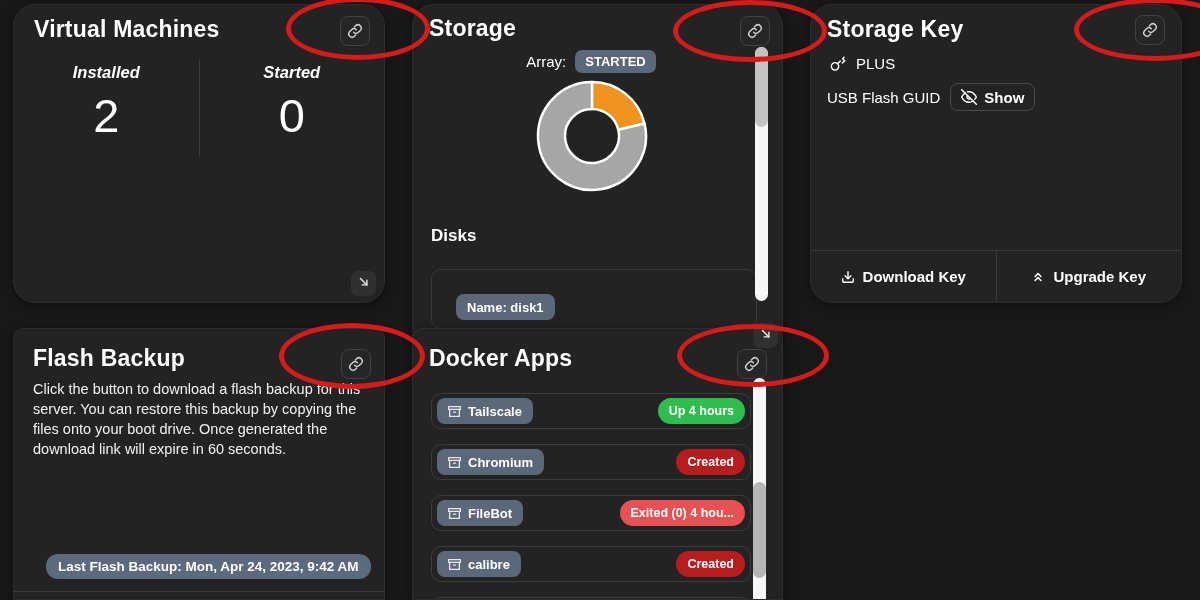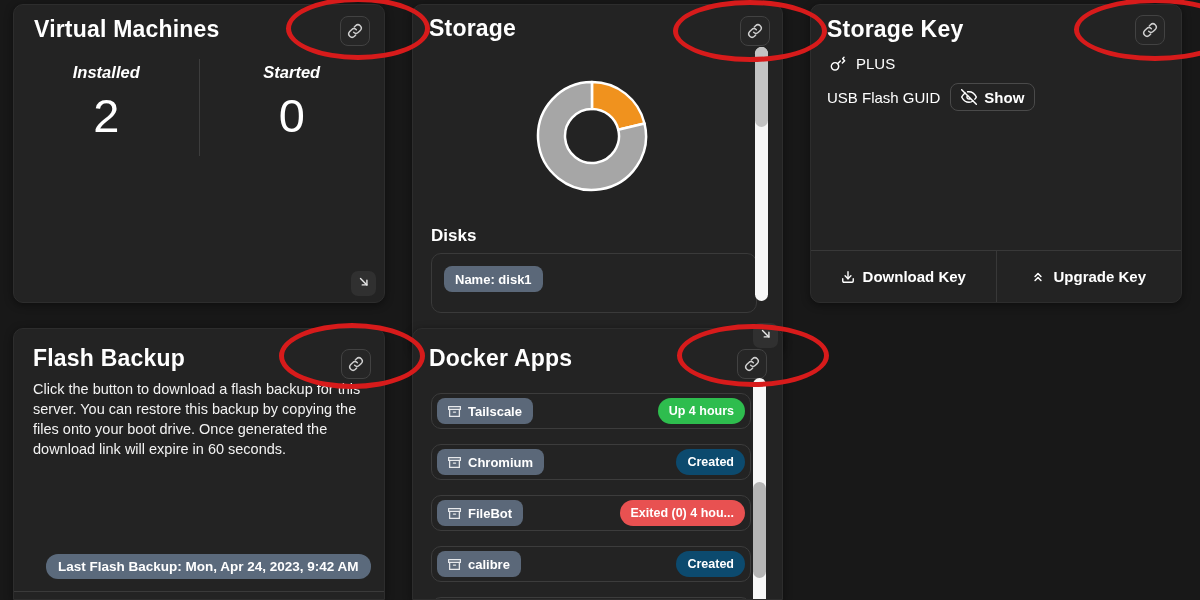--- a/index.html
+++ b/index.html
@@ -1,20 +1,20 @@
 <!DOCTYPE html>
 <html><head>
 <meta charset="utf-8">
 <style>
   * { margin:0; padding:0; box-sizing:border-box; }
   html,body { width:1200px; height:600px; background:#181818; overflow:hidden;
               font-family:"Liberation Sans", sans-serif; color:#fff; }
   .page { position:relative; width:1200px; height:600px; background:#181818; overflow:hidden; }
 
-  .card { position:absolute; background:#232323; border:1px solid #2d2d2d; border-radius:10px;
+  .card { position:absolute; background:#232323; border:1px solid #2d2d2d; border-radius:22px;
           box-shadow:0 2px 8px rgba(0,0,0,.45); overflow:hidden; }
   .card-title { font-size:23px; font-weight:bold; letter-spacing:.2px; }
 
   .link-btn { position:absolute; width:30px; height:30px; border:1px solid #424242; border-radius:8px;
               background:#262626; display:flex; align-items:center; justify-content:center; color:#cfcfcf; cursor:pointer; }
   .link-btn svg { width:15px; height:15px; }
 
   .resize-handle { position:absolute; width:25px; height:25px; background:#303030; border-radius:7px;
                    display:flex; align-items:center; justify-content:center; color:#e8e8e8; }
   .resize-handle svg { width:14px; height:14px; }
@@ -34,22 +34,22 @@
   .array-row { position:absolute; top:45px; left:0; width:356px; display:flex; justify-content:center;
                align-items:center; gap:9px; font-size:15px; }
   .badge { background:#5b6879; color:#fff; font-weight:bold; font-size:13px; border-radius:7px;
            padding:4px 10px; white-space:nowrap; }
   .donut-svg { position:absolute; left:120px; top:72px; }
   .legend-row { position:absolute; top:194px; left:0; width:356px; display:flex; justify-content:center;
                 gap:16px; align-items:center; font-size:13.5px; color:#efefef; }
   .legend-item { display:flex; align-items:center; gap:8px; }
   .legend-swatch { width:40px; height:14px; border:2px solid #fff; background:#888; }
   .disks-heading { position:absolute; left:18px; top:221px; font-size:17px; font-weight:bold; }
-  .disk-panel { position:absolute; left:18px; top:248px; width:326px; height:60px;
-                border:1px solid #3a3a3a; border-radius:10px; padding:12px; }
+  .disk-panel { position:absolute; left:18px; top:264px; width:326px; height:60px;
+                border:1px solid #3a3a3a; border-radius:10px; padding:24px; }
   .pill-slate { display:inline-flex; align-items:center; gap:7px; background:#5b6879; color:#fff;
                 font-weight:bold; font-size:13px; border-radius:8px; padding:0 11px; height:26px; white-space:nowrap; }
 
   .vscrollbar { position:absolute; background:#f7f7f7; border-radius:7px; width:13px; }
   .vscroll-thumb { position:absolute; left:0; width:13px; background:#c3c3c3; border-radius:7px; }
   #storage-scrollbar { right:14px; top:42px; height:254px; }
   #docker-scrollbar  { right:16px; top:49px; height:224px; border-radius:7px 7px 0 0; }
 
   
   #card-license { left:810px; top:4px; width:372px; height:299px; }
@@ -79,21 +79,21 @@
   #card-docker { left:412px; top:328px; width:371px; height:272px; border-radius:10px 10px 0 0; }
   #card-docker .card-title { position:absolute; left:16px; top:16px; }
   .docker-list { position:absolute; left:18px; top:64px; width:320px; display:flex; flex-direction:column; gap:15px; }
   .docker-row { height:36px; border:1px solid #3c3c3c; border-radius:10px; display:flex;
                 align-items:center; justify-content:space-between; padding:0 5px; }
   .docker-row.partial { border-color:#3c3c3c; }
   .name-pill svg { width:13px; height:13px; opacity:.85; }
   .status-pill { height:26px; border-radius:13px; display:inline-flex; align-items:center; padding:0 11px;
                  font-size:12.5px; font-weight:bold; color:#fff; white-space:nowrap; }
   .st-running { background:#2ebd4e; }
-  .st-created { background:#0c4a6e; }
+  .st-created { background:#b91c1c; }
   .st-exited  { background:#e85151; }
 
   
   .annotation-ellipse { position:absolute; border:5px solid #d71b1b; border-radius:50%; pointer-events:none; z-index:50; }
   #ann-vm      { left:286px; top:-3px;  width:144px; height:63px; }
   #ann-storage { left:673px; top:0px;   width:154px; height:62px; }
   #ann-license { left:1074px; top:-2px; width:162px; height:63px; }
   #ann-flash   { left:279px; top:323px; width:146px; height:66px; }
   #ann-docker  { left:677px; top:324px; width:152px; height:63px; }
 </style>
@@ -135,20 +135,24 @@
   <section class="card" id="card-storage">
     <h2 class="card-title">Storage</h2>
     <button class="link-btn" style="right:12px; top:11px;">
       <span class="icon-inline">
         <svg viewBox="0 0 24 24" fill="none" stroke="currentColor" stroke-width="2.2" stroke-linecap="round" stroke-linejoin="round" width="15" height="15">
             <path d="M10 14a5 5 0 0 0 7.07 0l2.83-2.83a5 5 0 0 0-7.07-7.07L11 5.93"></path>
             <path d="M14 10a5 5 0 0 0-7.07 0l-2.83 2.83a5 5 0 0 0 7.07 7.07L13 18.07"></path>
           </svg>
       </span>
     </button>
+    <div class="array-row">
+      <span>Array:</span>
+      <span class="badge">STARTED</span>
+    </div>
     <svg class="donut-svg" width="118" height="118" viewBox="0 0 118 118">
       <path id="donut-used" stroke="#ffffff" stroke-width="2.5" stroke-linejoin="round" d="M59.00 5.00A54 54 0 0 1 111.52 46.45L85.26 52.73A27 27 0 0 0 59.00 32.00Z" fill="#f0921e"></path>
       <path id="donut-free" stroke="#ffffff" stroke-width="2.5" stroke-linejoin="round" d="M111.52 46.45A54 54 0 1 1 58.95 5.00L58.97 32.00A27 27 0 1 0 85.26 52.73Z" fill="#a6a6a6"></path>
     </svg>
     <h3 class="disks-heading">Disks</h3>
     <div class="disk-panel">
       <span class="pill-slate">Name: disk1</span>
     </div>
     <div class="vscrollbar" id="storage-scrollbar">
       <div class="vscroll-thumb" style="top:0; height:80px;"></div>

